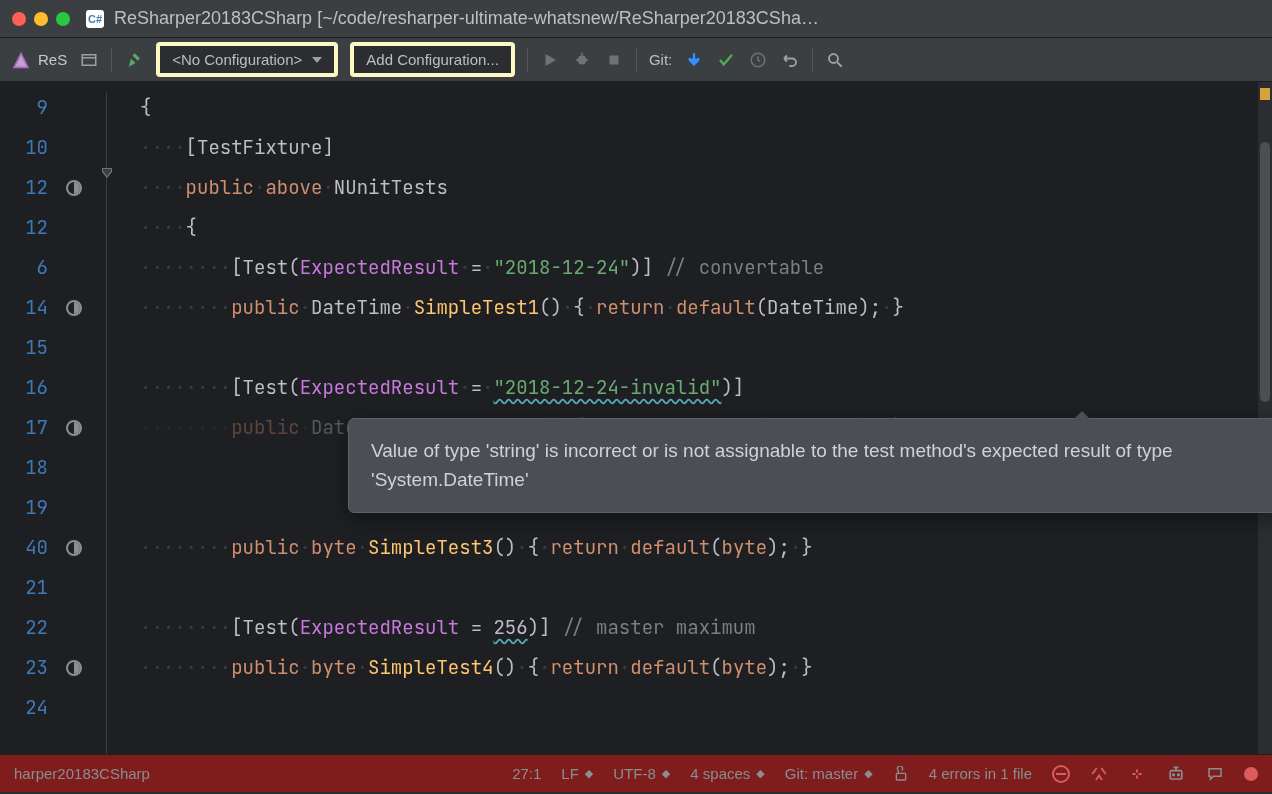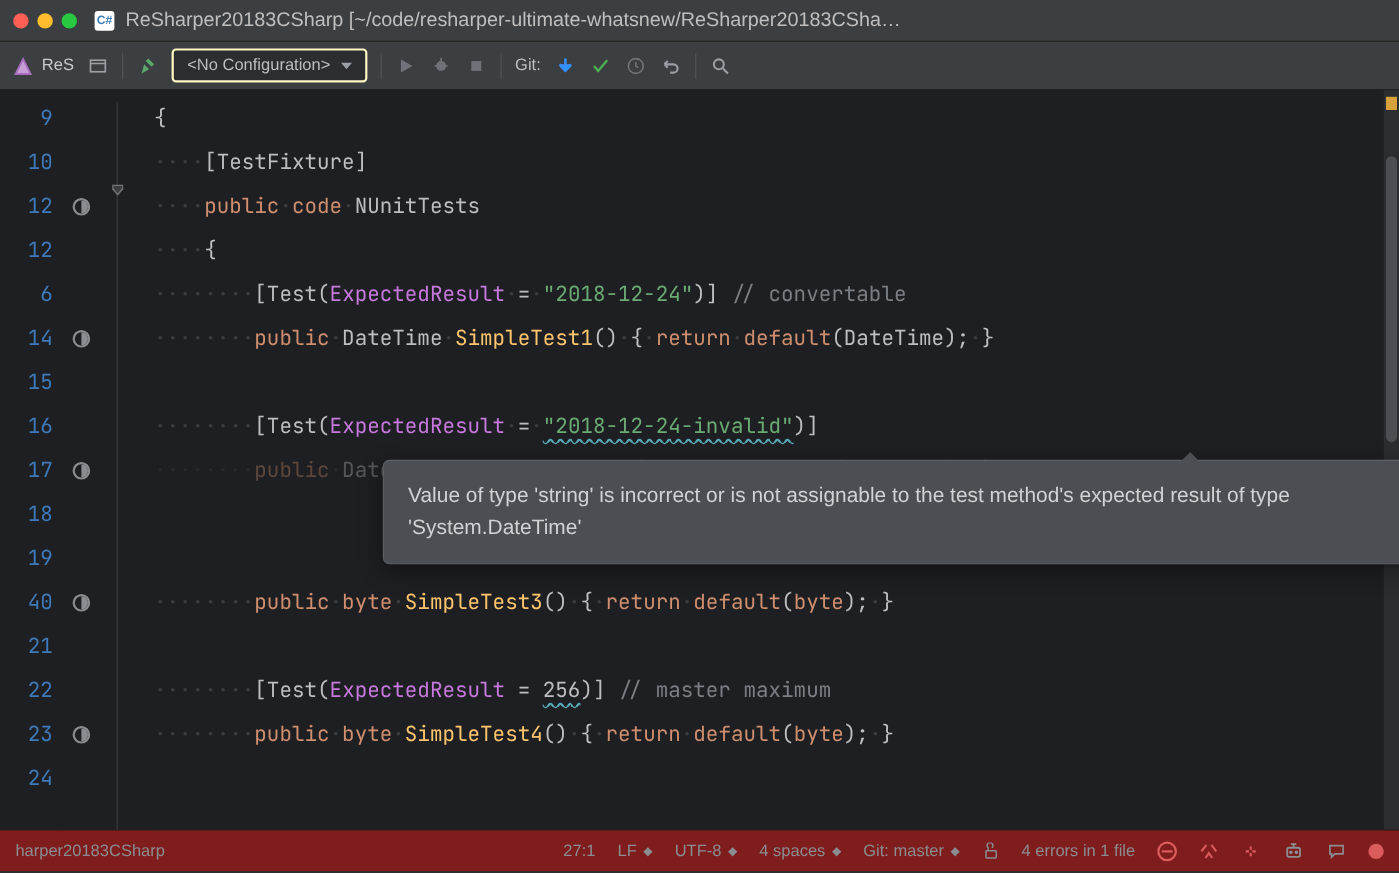--- a/index.html
+++ b/index.html
@@ -10,21 +10,21 @@
 .red{background:#ff5f57}.yellow{background:#febc2e}.green{background:#28c840}
 .fileicon{width:18px;height:18px;background:#fff;border-radius:3px;display:flex;align-items:center;justify-content:center;font-size:11px;font-weight:bold;color:#3b7db4;margin-left:6px}
 .title{color:#bfbfbf;font-size:18px;white-space:nowrap;overflow:hidden;text-overflow:ellipsis}
 .toolbar{height:44px;background:#3c3f41;display:flex;align-items:center;padding:0 10px;gap:12px;border-bottom:1px solid #1e1e1e}
 .res-btn{display:flex;align-items:center;gap:6px;color:#c9c9c9;font-size:15px;font-weight:400}
 .res-icon{width:22px;height:22px;display:inline-flex}
 .res-icon svg{width:100%;height:100%}
 .tb-icon{width:20px;height:20px;display:inline-flex;align-items:center;justify-content:center;color:#9aa0a6;cursor:pointer}
 .tb-icon svg{width:18px;height:18px}
 .tb-sep{width:1px;height:24px;background:#555}
-.combo{background:#2b2d30;border:2px solid #fef9c3;border-radius:4px;padding:5px 12px;color:#bcbec4;font-size:15px;display:flex;align-items:center;gap:10px;cursor:pointer}
+.combo{background:#2b2d30;border:4px solid #fef9c3;border-radius:4px;padding:5px 12px;color:#bcbec4;font-size:15px;display:flex;align-items:center;gap:10px;cursor:pointer}
 .chev{width:0;height:0;border-left:5px solid transparent;border-right:5px solid transparent;border-top:6px solid #9aa0a6}
 .git-lbl{color:#bcbec4;font-size:15px}
 .arrow-dn{color:#3391ff;font-size:20px}
 .check{color:#4caf50;font-size:20px}
 .spacer{flex:1}
 .editor{display:flex;height:672px;position:relative;background:#1e1f22}
 .gutter{width:58px;background:#1e1f22;padding-top:6px}
 .gutter-markers{width:32px;background:#1e1f22;padding-top:6px}
 .ln{height:40px;color:#3e7ab9;font-size:19px;text-align:right;padding-right:10px;line-height:40px;font-family:'JetBrains Mono',Menlo,monospace}
 .mk{height:40px;display:flex;align-items:center;justify-content:center}
@@ -85,20 +85,23 @@
   <div class="tb-sep"></div>
   <span class="tb-icon">
     <svg viewBox="0 0 24 24">
         <path fill="#59a869" d="M13 3l7 7-3 3-7-7 3-3zM8 10l6 6-9 5 3-11z"></path>
       </svg>
   </span>
   <div class="combo">
     <span>&lt;No Configuration&gt;</span>
     <span class="chev"></span>
   </div>
+  <div class="combo">
+    <span>Add Configuration...</span>
+  </div>
   <div class="tb-sep"></div>
   <span class="tb-icon">
       <svg viewBox="0 0 24 24">
         <path fill="#6f7379" d="M6 4l14 8-14 8V4z"></path>
       </svg>
     </span>
   <span class="tb-icon">
       <svg viewBox="0 0 24 24">
         <circle cx="12" cy="12" r="6" fill="#6f7379"></circle>
         <line x1="12" y1="2" x2="12" y2="6" stroke="#6f7379" stroke-width="2"></line>
@@ -196,21 +199,21 @@
     <div class="fold-mark">
       <svg viewBox="0 0 14 14">
           <path fill="#6f7379" d="M2 2h10v4l-5 6-5-6V2z"></path>
           <path fill="#3c3f41" d="M3 3h8v2l-4 5-4-5V3z"></path>
         </svg>
     </div>
   </div>
   <div class="code">
     <div class="cl"><span class="txt">{</span></div>
     <div class="cl"><span class="dots">····</span><span class="txt">[</span><span class="attr">TestFixture</span><span class="txt">]</span></div>
-    <div class="cl"><span class="dots">····</span><span class="kw">public</span><span class="dots">·</span><span class="kw">code</span><span class="dots">·</span><span class="type">NUnitTests</span></div>
+    <div class="cl"><span class="dots">····</span><span class="kw">public</span><span class="dots">·</span><span class="kw">above</span><span class="dots">·</span><span class="type">NUnitTests</span></div>
     <div class="cl"><span class="dots">····</span><span class="txt">{</span></div>
     <div class="cl"><span class="dots">········</span><span class="txt">[</span><span class="attr">Test</span><span class="txt">(</span><span class="purple">ExpectedResult</span><span class="dots">·</span><span class="eq">=</span><span class="dots">·</span><span class="str">"2018-12-24"</span><span class="txt">)] </span><span class="cmt">// convertable</span></div>
     <div class="cl"><span class="dots">········</span><span class="kw">public</span><span class="dots">·</span><span class="type">DateTime</span><span class="dots">·</span><span class="fn">SimpleTest1</span><span class="txt">()</span><span class="dots">·</span><span class="txt">{</span><span class="dots">·</span><span class="kw">return</span><span class="dots">·</span><span class="kw">default</span><span class="txt">(</span><span class="type">DateTime</span><span class="txt">);</span><span class="dots">·</span><span class="txt">}</span></div>
     <div class="cl"></div>
     <div class="cl"><span class="dots">········</span><span class="txt">[</span><span class="attr">Test</span><span class="txt">(</span><span class="purple">ExpectedResult</span><span class="dots">·</span><span class="eq">=</span><span class="dots">·</span><span class="str wavy">"2018-12-24-invalid"</span><span class="txt">)]</span></div>
     <div class="cl" style="opacity:.35"><span class="dots">········</span><span class="kw">public</span><span class="dots">·</span><span class="type">DateTime</span><span class="dots">·</span><span class="fn">SimpleTest2</span><span class="txt">()</span><span class="dots">·</span><span class="txt">{</span><span class="dots">·</span><span class="kw">return</span><span class="dots">·</span><span class="kw">default</span><span class="txt">(DateTime);</span><span class="dots">·</span><span class="txt">}</span></div>
     <div class="cl"></div>
     <div class="cl"></div>
     <div class="cl"><span class="dots">········</span><span class="kw">public</span><span class="dots">·</span><span class="kw">byte</span><span class="dots">·</span><span class="fn">SimpleTest3</span><span class="txt">()</span><span class="dots">·</span><span class="txt">{</span><span class="dots">·</span><span class="kw">return</span><span class="dots">·</span><span class="kw">default</span><span class="txt">(</span><span class="kw">byte</span><span class="txt">);</span><span class="dots">·</span><span class="txt">}</span></div>
     <div class="cl"></div>

